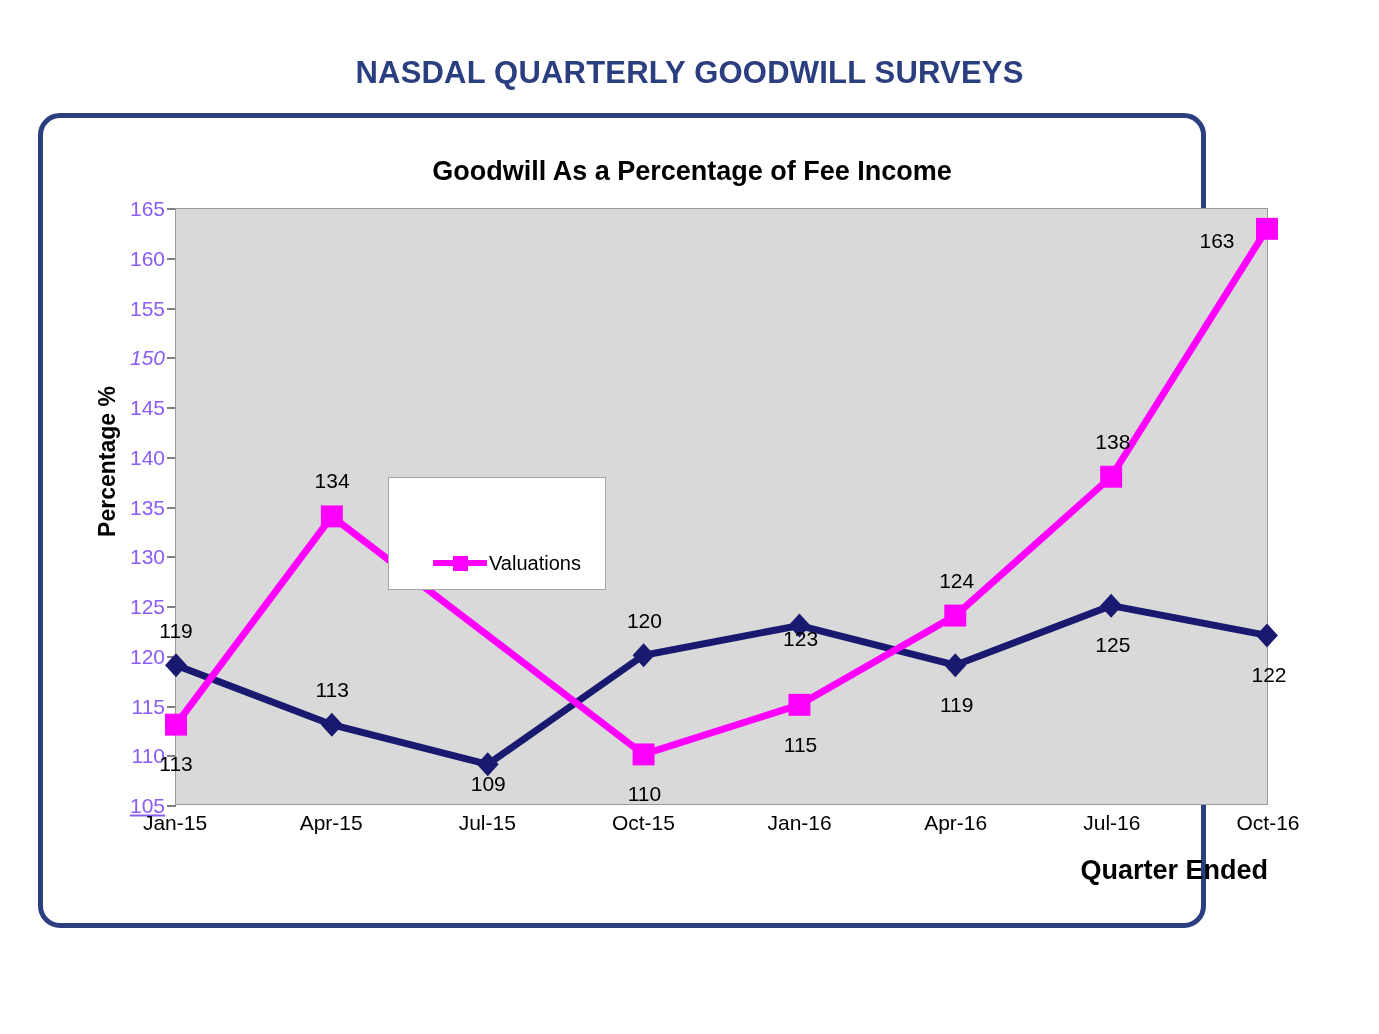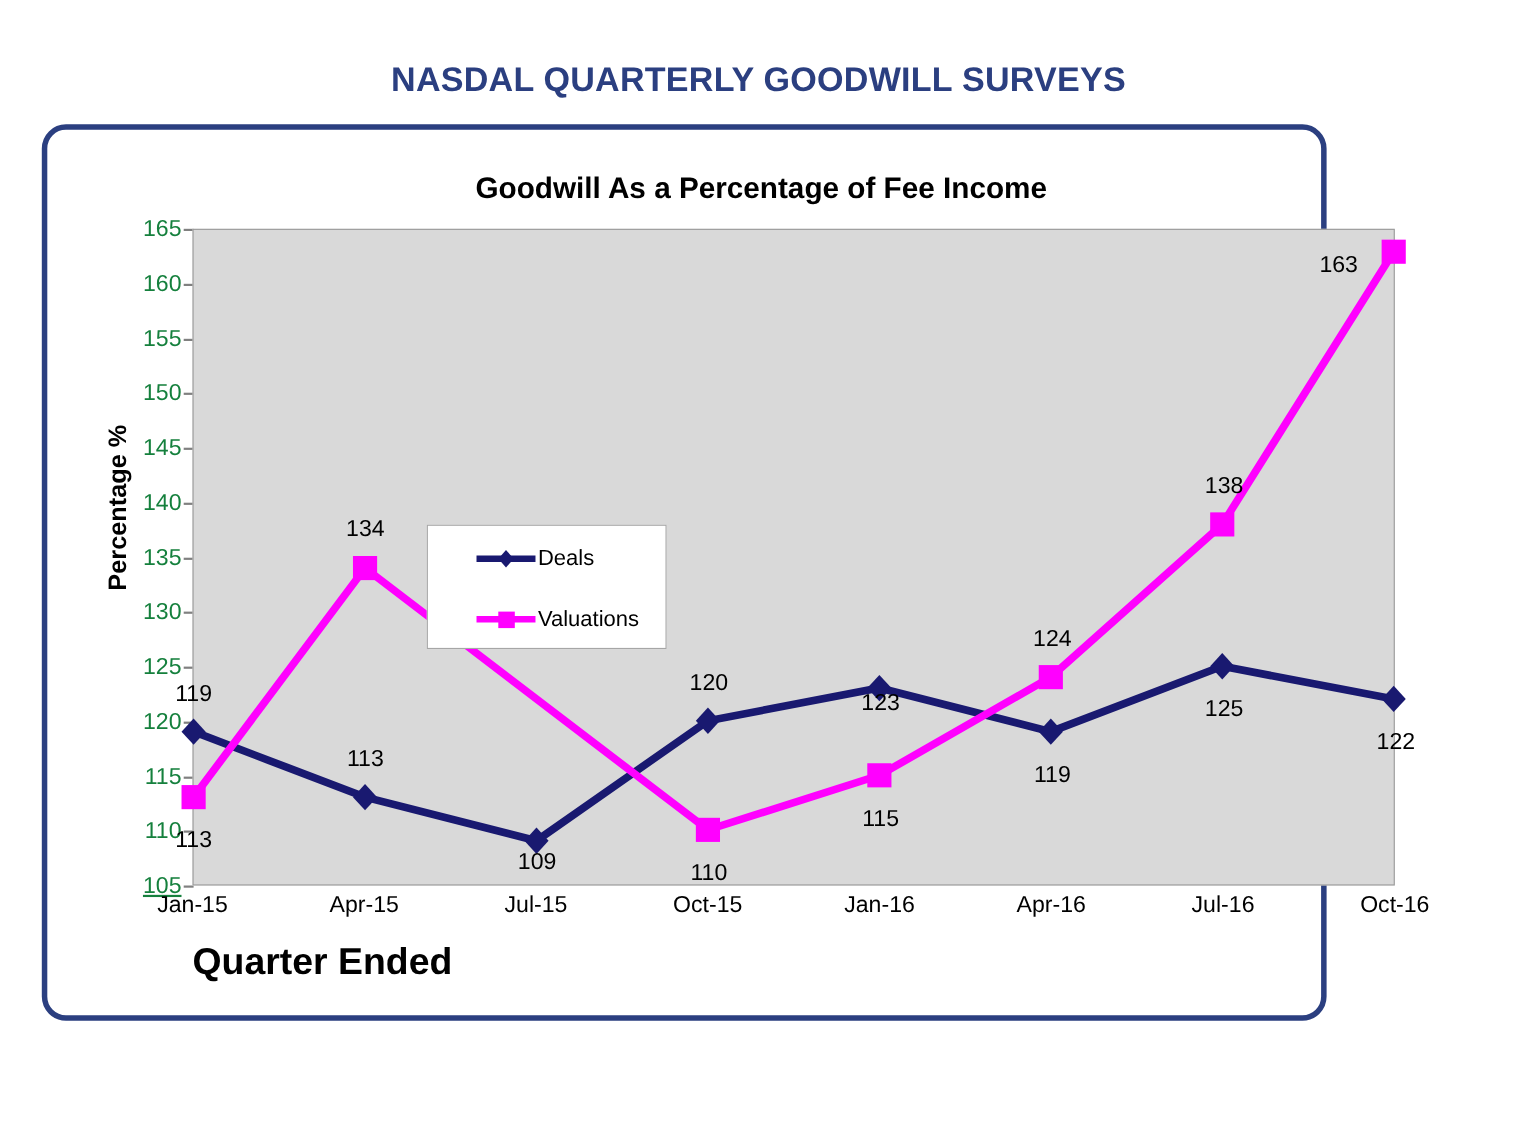--- a/index.html
+++ b/index.html
@@ -63,21 +63,21 @@
     top: 0;
     width: 100%;
     height: 100%;
     overflow: visible;
   }
   .ytick-label {
     position: absolute;
     right: 0;
     text-align: right;
     font-size: 21px;
-    color: #15803d;
+    color: #8b5cf6;
     line-height: 1;
     transform: translateY(-50%);
     width: 52px;
   }
   #ytick-col {
     position: absolute;
     left: 70px;   
     top: 90px;
     width: 52px;
     height: 597px;
@@ -119,22 +119,22 @@
     font-size: 23px;
     font-weight: bold;
     color: #000;
     transform: rotate(-90deg);
   }
   #x-axis-title {
     position: absolute;
     left: 132px;
     top: 737px;
     width: 1093px;
-    text-align: left;
-    font-size: 34px;
+    text-align: right;
+    font-size: 27px;
     font-weight: bold;
     color: #000;
   }
   #legend-box {
     position: absolute;
     left: 212px;
     top: 268px;
     width: 218px;
     height: 113px;
     background: #ffffff;
@@ -198,21 +198,21 @@
   <div id="ytick-col">
       <div class="ytick-label" style="top: 597px; text-decoration: underline;">105</div>
       <div class="ytick-label" style="top: 547.25px;">110</div>
       <div class="ytick-label" style="top: 497.5px;">115</div>
       <div class="ytick-label" style="top: 447.75px;">120</div>
       <div class="ytick-label" style="top: 398px;">125</div>
       <div class="ytick-label" style="top: 348.25px;">130</div>
       <div class="ytick-label" style="top: 298.5px;">135</div>
       <div class="ytick-label" style="top: 248.75px;">140</div>
       <div class="ytick-label" style="top: 199px;">145</div>
-      <div class="ytick-label" style="top: 149.25px;">150</div>
+      <div class="ytick-label" style="top: 149.25px; font-style: italic;">150</div>
       <div class="ytick-label" style="top: 99.5px;">155</div>
       <div class="ytick-label" style="top: 49.75px;">160</div>
       <div class="ytick-label" style="top: 0px;">165</div>
     </div>
 
   <div id="plot-area">
     <svg id="plot-svg" viewBox="0 0 1093 597" preserveAspectRatio="none">
         <polyline points="0,457.7 156.14285714285714,517.4 312.2857142857143,557.2 468.42857142857144,447.75 624.5714285714286,417.9 780.7142857142857,457.7 936.8571428571429,398 1093,427.85" fill="none" stroke="#191970" stroke-width="7" stroke-linejoin="miter"></polyline>
         <polygon points="0,445.7 11,457.7 0,469.7 -11,457.7" fill="#191970"></polygon>
         <polygon points="156.14285714285714,505.4 167.14285714285714,517.4 156.14285714285714,529.4 145.14285714285714,517.4" fill="#191970"></polygon>
@@ -243,29 +243,20 @@
         <div class="dl" style="left: 0px; top: 555.4px;">113</div>
         <div class="dl" style="left: 156.143px; top: 272.45px;">134</div>
         <div class="dl" style="left: 468.429px; top: 585.25px;">110</div>
         <div class="dl" style="left: 624.571px; top: 535.5px;">115</div>
         <div class="dl" style="left: 780.714px; top: 371.95px;">124</div>
         <div class="dl" style="left: 936.857px; top: 232.65px;">138</div>
         <div class="dl" style="left: 1041px; top: 31.9px;">163</div>
       </div>
 
     <div id="legend-box">
-      <div class="legend-row" style="top:10px;">
-        <span class="legend-swatch">
-          <svg width="54" height="18" viewBox="0 0 54 18">
-            <line x1="0" y1="9" x2="54" y2="9" stroke="#191970" stroke-width="6"></line>
-            <polygon points="27,1 34,9 27,17 20,9" fill="#191970"></polygon>
-          </svg>
-        </span>
-        <span class="legend-label">Deals</span>
-      </div>
       <div class="legend-row" style="top:65px;">
         <span class="legend-swatch">
           <svg width="54" height="18" viewBox="0 0 54 18">
             <line x1="0" y1="9" x2="54" y2="9" stroke="#FF00FF" stroke-width="6"></line>
             <rect x="20" y="2" width="15" height="15" fill="#FF00FF"></rect>
           </svg>
         </span>
         <span class="legend-label">Valuations</span>
       </div>
     </div>

